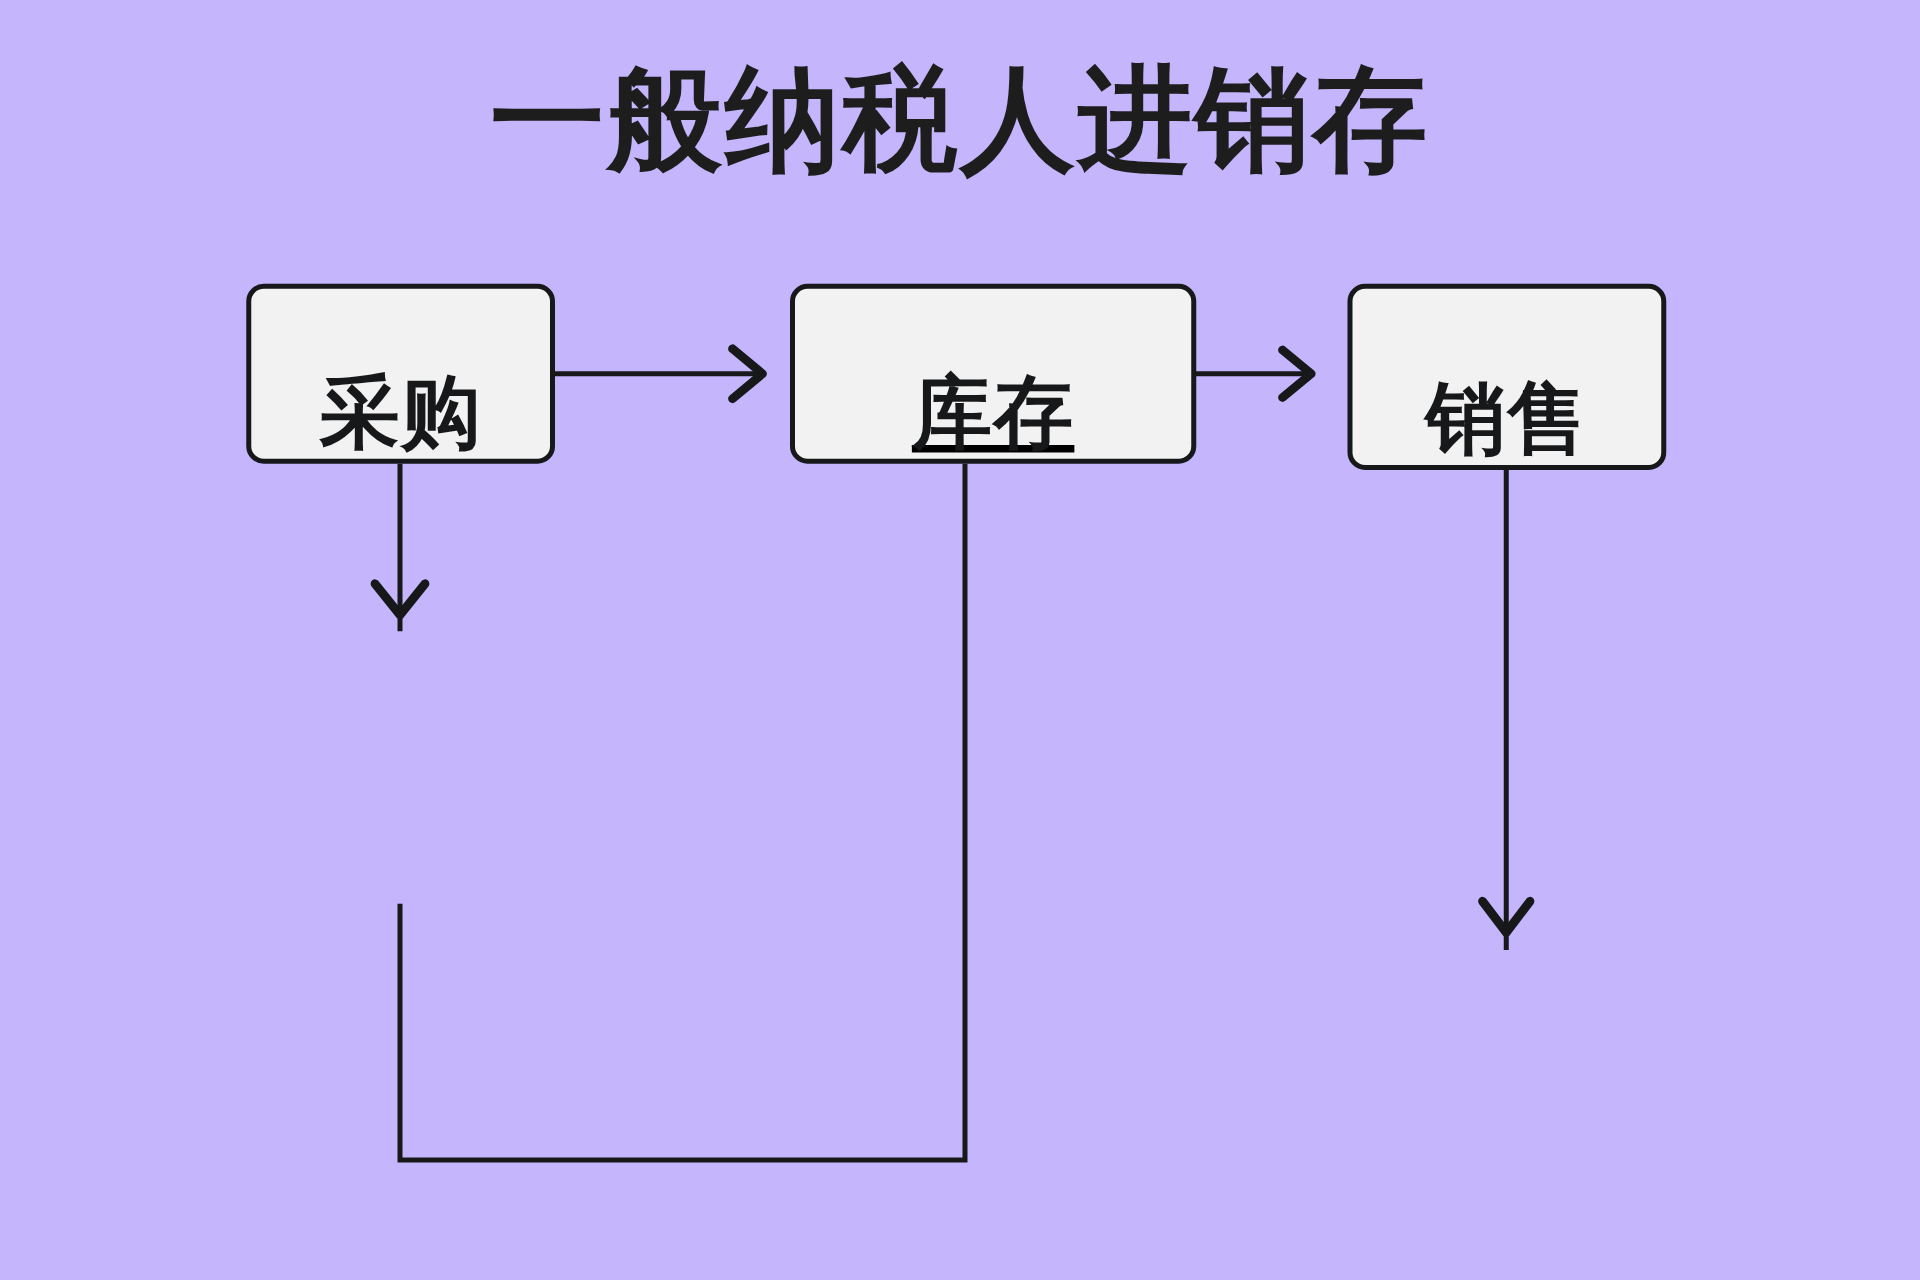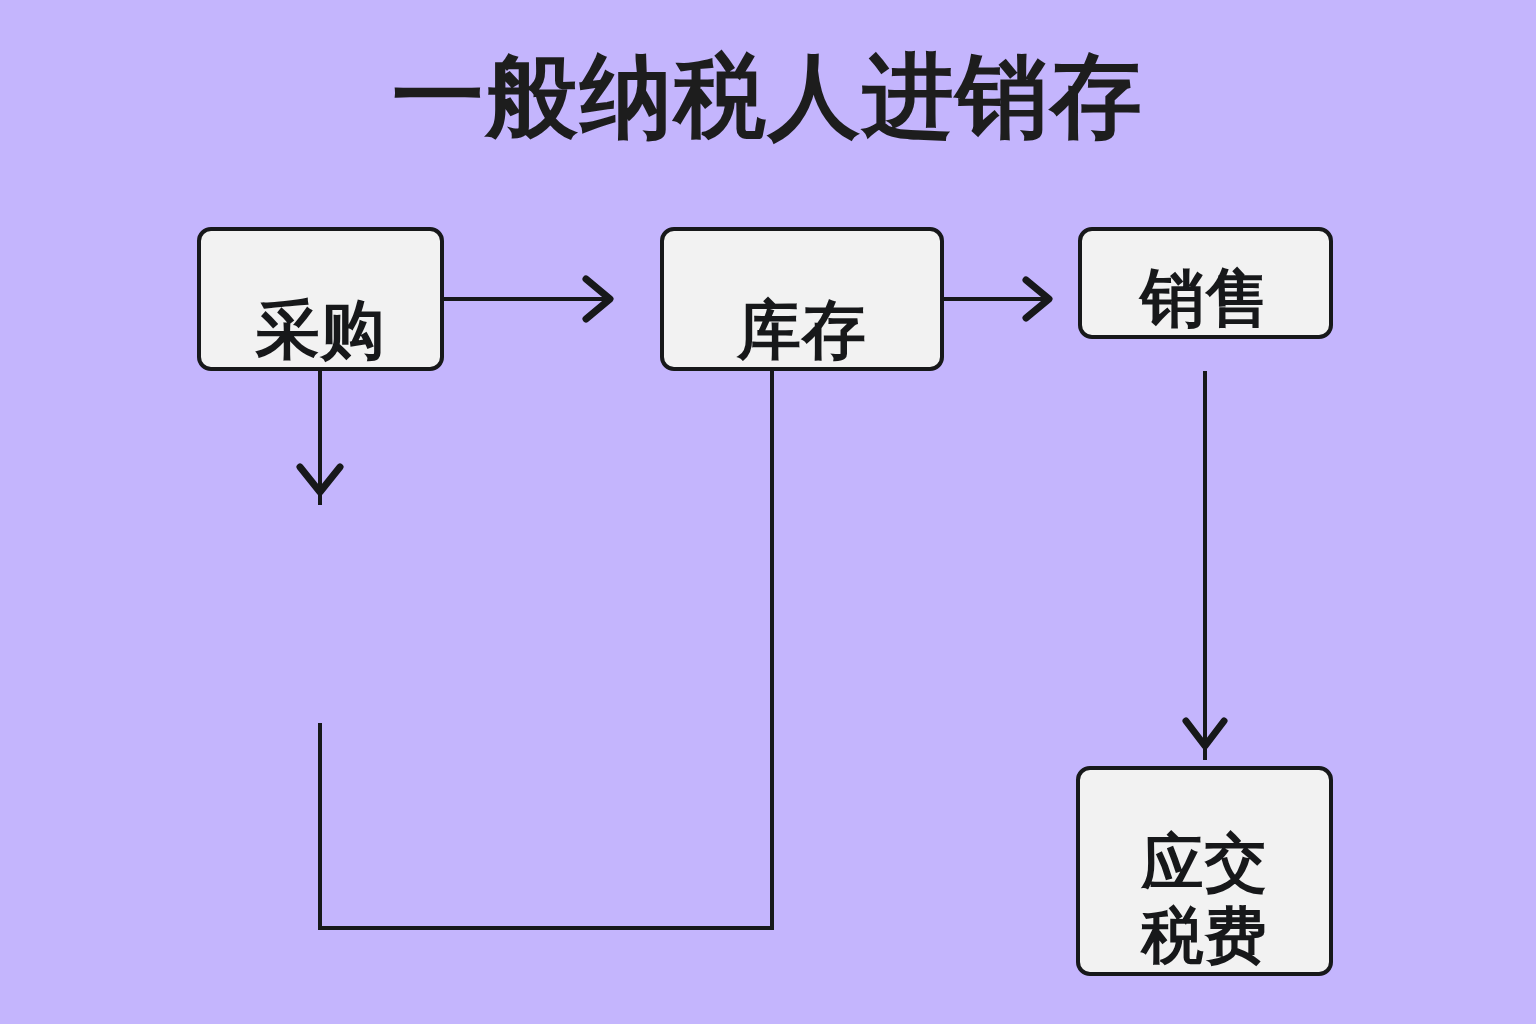--- a/index.html
+++ b/index.html
@@ -108,27 +108,23 @@
 
     <g>
       <path class="edge-line" d="M 320 723 L 320 928 L 772 928 L 772 371"></path>
     </g>
   </svg>
 
   <div class="node-box" style="left:197px; top:227px; width:247px; height:144px;">
     <span class="node-label">采购</span>
   </div>
 
-  <div class="node-box" style="left:660px; top:227px; width:284px; height:144px;">
+  <div class="node-box" style="left:632px; top:227px; width:325px; height:144px;text-decoration:underline;">
     <span class="node-label">库存</span>
   </div>
 
-  <div class="node-box" style="left:1078px; top:227px; width:255px; height:112px;">
+  <div class="node-box" style="left:1078px; top:227px; width:255px; height:149px;">
     <span class="node-label">销售</span>
   </div>
 
 
-  <div class="node-box" style="left:1076px; top:766px; width:257px; height:210px;">
-    <span class="node-label two-line">应交
-税费</span>
-  </div>
 
 </div>
 
 </body></html>

